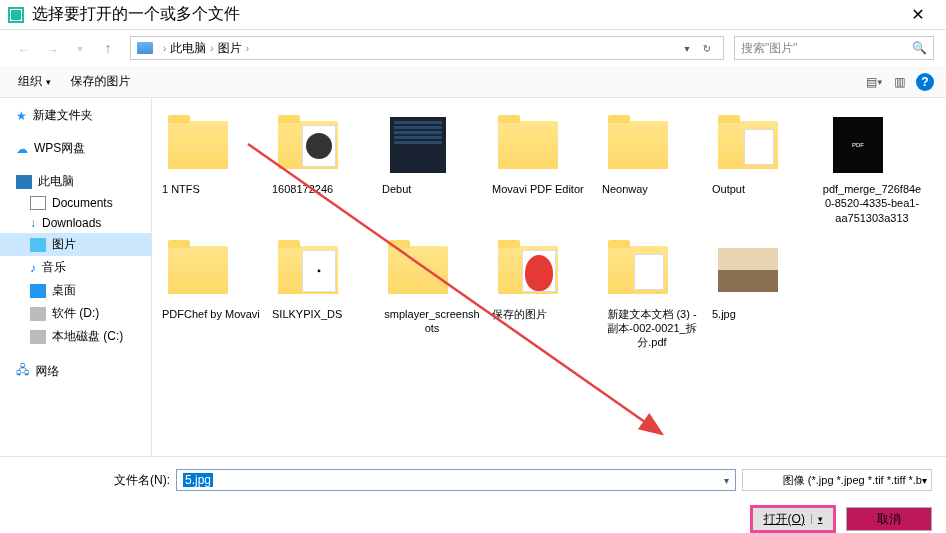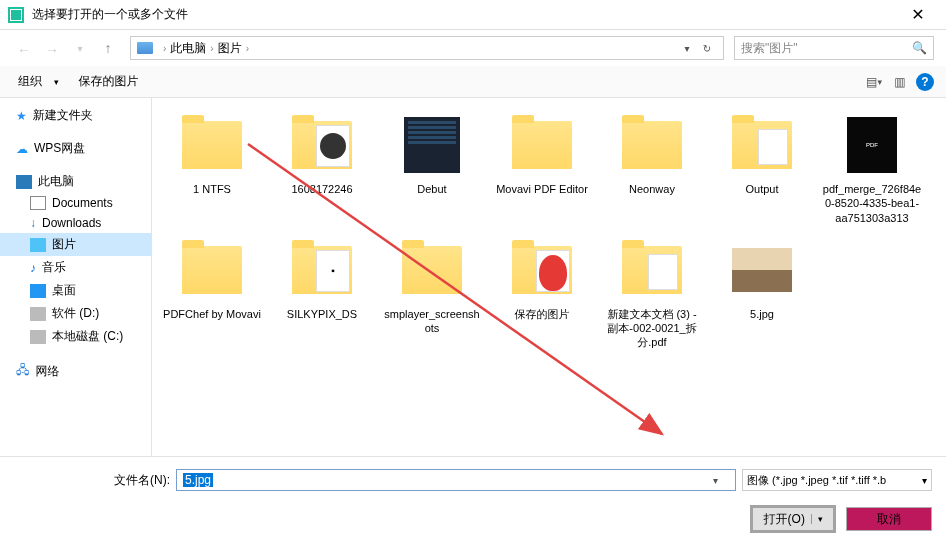--- a/index.html
+++ b/index.html
@@ -1,36 +1,36 @@
 <!DOCTYPE html>
 <html><head>
 <meta charset="utf-8">
 <style>
 * { box-sizing: border-box; margin: 0; padding: 0; font-family: "Microsoft YaHei", sans-serif; }
 body { background: #fff; width: 946px; height: 533px; overflow: hidden; position: relative; }
 
 .titlebar { height: 30px; display: flex; align-items: center; padding: 0 8px; border-bottom: 1px solid #ddd; }
 .titlebar-icon { width: 16px; height: 16px; background: #1dbf9f; margin-right: 8px; display: inline-flex; align-items: center; justify-content: center; }
 .titlebar-icon::after { content: ''; width: 10px; height: 10px; border: 1px solid #fff; }
-.titlebar-title { font-size: 12px; flex: 1; }
+.titlebar-title { font-size: 16px; flex: 1; }
 .titlebar-close { width: 40px; height: 30px; display: flex; align-items: center; justify-content: center; cursor: pointer; }
 
 .navbar { height: 36px; display: flex; align-items: center; padding: 0 12px; gap: 4px; }
 .nav-btn { width: 24px; height: 24px; display: flex; align-items: center; justify-content: center; color: #888; cursor: pointer; font-size: 14px; }
 .nav-btn.disabled { color: #ccc; }
 .breadcrumb { flex: 1; height: 24px; border: 1px solid #ccc; display: flex; align-items: center; padding: 0 6px; font-size: 12px; margin: 0 6px; }
 .breadcrumb-icon { width: 16px; height: 12px; background: linear-gradient(#6cb4ee, #4a90d9); border-radius: 1px; margin-right: 6px; }
 .bc-sep { margin: 0 4px; color: #888; font-size: 10px; }
 .bc-dropdown { margin-left: auto; display: flex; align-items: center; gap: 0; }
 .bc-dd-btn { width: 20px; color: #555; font-size: 10px; text-align: center; }
 .searchbox { width: 200px; height: 24px; border: 1px solid #ccc; display: flex; align-items: center; padding: 0 6px; font-size: 12px; color: #888; }
 .searchbox span:first-child { flex: 1; }
 
 .toolbar { height: 32px; border-bottom: 1px solid #e3e3e3; display: flex; align-items: center; padding: 0 12px; font-size: 12px; background: #fafafa; }
-.toolbar-item { padding: 4px 6px; margin-right: 8px; color: #000; cursor: pointer; display: flex; align-items: center; gap: 12px; }
+.toolbar-item { padding: 4px 6px; margin-right: 8px; color: #000; cursor: pointer; display: flex; align-items: center; gap: 4px; }
 .tb-right { margin-left: auto; display: flex; gap: 6px; align-items: center; }
 .tb-icon { width: 20px; height: 20px; display: flex; align-items: center; justify-content: center; color: #555; cursor: pointer; font-size: 12px; }
 .help-icon { width: 18px; height: 18px; border-radius: 50%; background: #0078d7; color: #fff; display: flex; align-items: center; justify-content: center; font-size: 12px; font-weight: bold; }
 
 .main { display: flex; height: 358px; }
 .sidebar { width: 152px; border-right: 1px solid #e3e3e3; padding: 6px 0; overflow: hidden; font-size: 12px; }
 .side-item { padding: 3px 6px 3px 16px; display: flex; align-items: center; gap: 6px; cursor: pointer; white-space: nowrap; }
 .side-item.sub { padding-left: 30px; }
 .side-item.selected { background: #cce8ff; }
 .side-icon { width: 16px; height: 14px; flex-shrink: 0; }
@@ -42,38 +42,38 @@
 .ico-video { background: #555; }
 .ico-pic { background: #4fc3f7; }
 .ico-music { color: #1976d2; }
 .ico-desktop { background: #2196f3; }
 .ico-disk { background: #bbb; }
 .ico-net { color: #1976d2; }
 .side-group-gap { height: 10px; }
 
 .content { flex: 1; overflow: auto; padding: 10px 6px; position: relative; }
 .grid { display: flex; flex-wrap: wrap; gap: 4px 2px; }
-.item { width: 108px; display: flex; flex-direction: column; align-items: center; cursor: pointer; padding: 4px; }
+.item { width: 108px; display: flex; flex-direction: column; align-items: flex-start; cursor: pointer; padding: 4px; }
 .thumb { width: 72px; height: 66px; display: flex; align-items: center; justify-content: center; margin-bottom: 4px; }
 .folder { width: 60px; height: 48px; background: #ffd968; border-radius: 2px 2px 0 0; position: relative; }
 .folder::before { content: ''; position: absolute; top: -6px; left: 0; width: 22px; height: 8px; background: #ffd968; border-radius: 2px 2px 0 0; }
 .folder.open { background: linear-gradient(#ffe48a, #ffd968); }
 .folder-overlay { position: absolute; right: 4px; bottom: 4px; width: 30px; height: 36px; background: #fff; border: 1px solid #ddd; }
 .label { font-size: 11px; text-align: center; line-height: 1.3; word-break: break-all; max-width: 104px; }
 
 .bottom { border-top: 1px solid #e3e3e3; padding: 12px 14px 0; background: #fff; }
-.row1 { display: flex; align-items: center; gap: 6px; margin-bottom: 14px; }
+.row1 { display: flex; align-items: center; gap: 6px; margin-bottom: 14px; text-align: right; }
 .fn-label { font-size: 12px; margin-left: 100px; }
 .fn-input { flex: 1; height: 22px; border: 1px solid #7a9ecb; background: #fff; padding: 0 6px; display: flex; align-items: center; font-size: 12px; }
 .fn-input .sel { background: #0078d7; color: #fff; padding: 0 2px; }
 .fn-dd { width: 16px; color: #555; font-size: 10px; }
 .filter { width: 190px; height: 22px; border: 1px solid #ccc; font-size: 11px; padding: 0 4px; display: flex; align-items: center; white-space: nowrap; overflow: hidden; }
 .row2 { display: flex; justify-content: flex-end; gap: 10px; align-items: center; padding-bottom: 6px; }
 .btn { width: 86px; height: 24px; border: 1px solid #adadad; background: #be185d; font-size: 12px; display: flex; align-items: center; justify-content: center; gap: 2px; cursor: pointer; }
-.btn-open { border: 3px solid #a3a3a3; background: #e1e1e1; height: 28px; }
+.btn-open { border: 3px solid #ec4899; background: #e1e1e1; height: 28px; text-decoration: underline; }
 
 svg.arrow { position: absolute; pointer-events: none; z-index: 5; }
 
 .thumb-debut { background: #1a2332; width: 56px; height: 56px; display: flex; flex-direction: column; padding: 4px; gap: 2px; }
 .thumb-debut div { height: 3px; background: #2a4a6a; }
 .thumb-sunset { width: 60px; height: 44px; background: linear-gradient(#e8d4b0 50%, #8a7050 50%); }
 .thumb-pdf { background: #080808; width: 50px; height: 56px; color: #fff; font-size: 6px; display: flex; align-items: center; justify-content: center; }
 .thumb-face { width: 50px; height: 56px; background: #fff; border: 1px solid #ddd; display: flex; align-items: center; justify-content: center; }
 .thumb-face::after { content:''; width: 26px; height: 26px; border-radius: 50%; background: #333; }
 .thumb-strawb { width: 50px; height: 56px; background: #fff; border: 1px solid #ddd; display: flex; align-items: flex-end; justify-content: center; }

